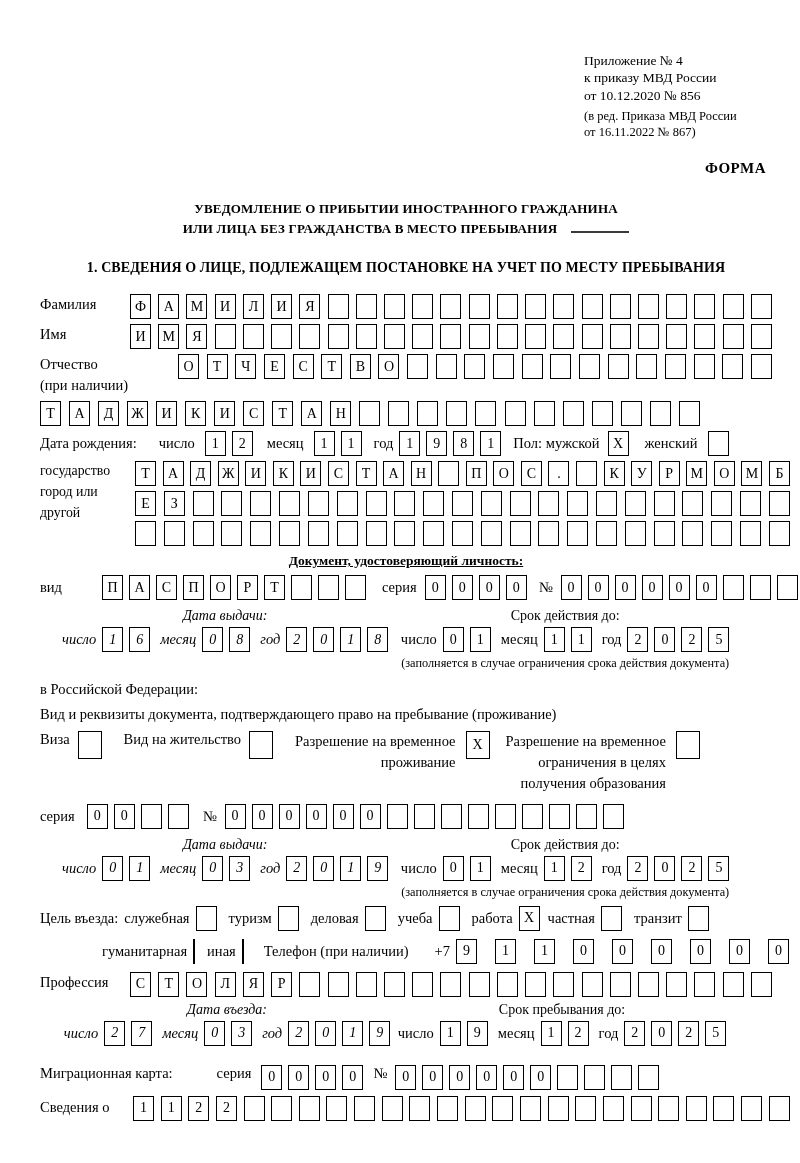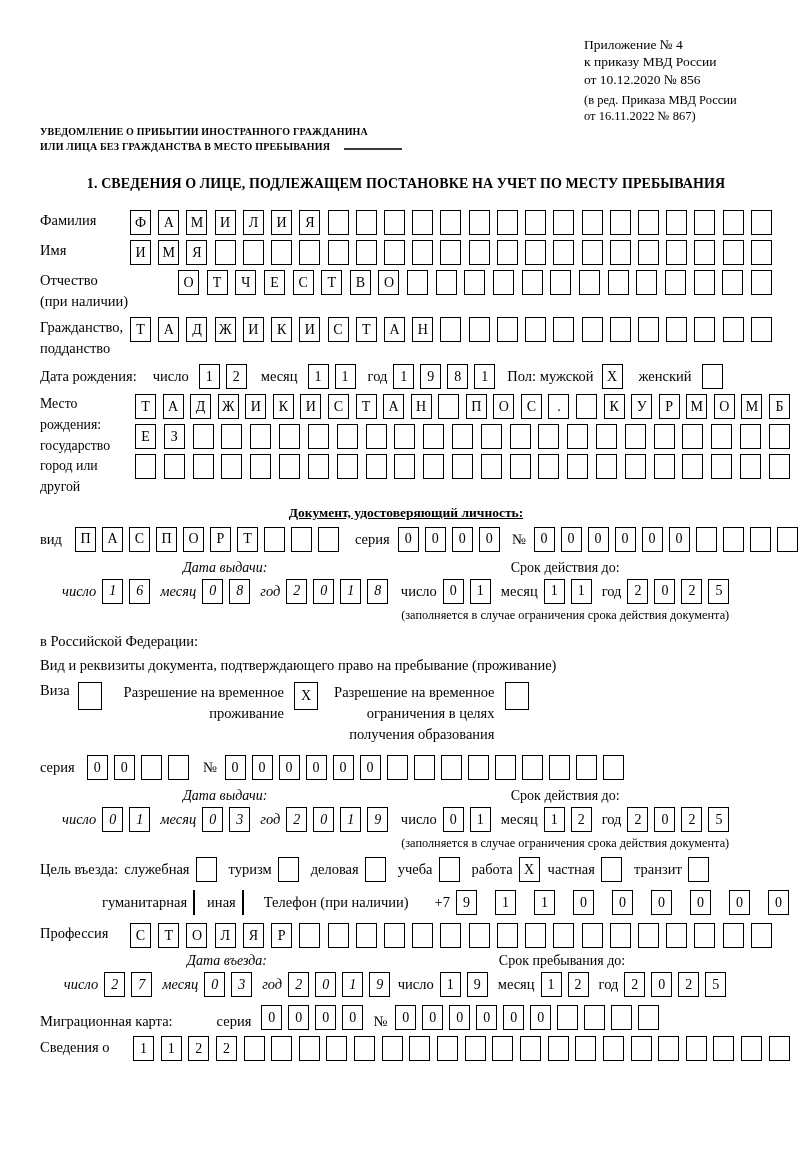--- a/index.html
+++ b/index.html
@@ -1,27 +1,27 @@
 <!DOCTYPE html>
 <html><head>
 <meta charset="utf-8">
 <style>
   html,body{margin:0;padding:0;background:#fff;}
   body{width:800px;height:1163px;overflow:hidden;color:#000;
        font-family:"Liberation Serif","DejaVu Serif",serif;font-size:14.5px;}
-  .page{box-sizing:border-box;width:800px;height:1163px;padding:36px 28px 0 40px;}
+  .page{box-sizing:border-box;width:800px;height:1163px;padding:52px 28px 0 40px;}
 
   
   .hdr-wrap{display:flex;justify-content:flex-end;}
   .hdr{width:188px;text-align:left;font-size:13.5px;line-height:1.28;}
   .hdr .sub{font-size:12.5px;margin-top:4px;line-height:1.3;}
   .forma{ text-align:right;font-weight:bold;font-size:15px;margin:20px 6px 0 0;letter-spacing:.5px;}
 
   
-  .title{ text-align:left;font-weight:bold;font-size:10px;line-height:1.5;margin-top:0;letter-spacing:.2px;}
+  .title{ text-align:center;font-weight:bold;font-size:13px;line-height:1.5;margin-top:22px;letter-spacing:.2px;}
   .t-underline{display:inline-block;width:58px;border-bottom:2.2px solid #3a3a3a;margin-left:14px;}
   .sect{ text-align:center;font-weight:bold;font-size:14px;margin:22px 0 18px 0;letter-spacing:.1px;}
 
   
   .row{display:flex;align-items:flex-start;margin-bottom:5px;}
   .lbl{white-space:nowrap;}
   .lblcol{flex:0 0 auto;line-height:1.45;}
   .box{box-sizing:border-box;width:21px;height:25px;border:1.5px solid #000;background:#fff;
        display:inline-flex;align-items:center;justify-content:center;
        font-size:14px;font-weight:400;}
@@ -67,20 +67,21 @@
     <div class="hdr">
       <div>Приложение № 4</div>
       <div>к приказу МВД России</div>
       <div>от 10.12.2020 № 856</div>
       <div class="sub">
         <div>(в ред. Приказа МВД России</div>
         <div>от 16.11.2022 № 867)</div>
       </div>
     </div>
   </div>
+  <div class="forma">ФОРМА</div>
 
   <div class="title">
     <div>УВЕДОМЛЕНИЕ О ПРИБЫТИИ ИНОСТРАННОГО ГРАЖДАНИНА</div>
     <div><span>ИЛИ ЛИЦА БЕЗ ГРАЖДАНСТВА В МЕСТО ПРЕБЫВАНИЯ</span><span class="t-underline"></span></div>
   </div>
 
   <div class="sect">1. СВЕДЕНИЯ О ЛИЦЕ, ПОДЛЕЖАЩЕМ ПОСТАНОВКЕ НА УЧЕТ ПО МЕСТУ ПРЕБЫВАНИЯ</div>
 
   <div class="row">
     <div class="lblcol" style="width:90px">Фамилия</div>
@@ -164,24 +165,20 @@
         <span class="box"></span>
         <span class="box"></span>
         <span class="box"></span>
         <span class="box"></span>
         <span class="box"></span>
         <span class="box"></span>
       </div>
   </div>
 
   <div class="row">
-    <div class="lblcol" style="width:90px">
-      <div>Гражданство,</div>
-      <div>подданство</div>
-    </div>
     <div class="cells fill w660">
         <span class="box">Т</span>
         <span class="box">А</span>
         <span class="box">Д</span>
         <span class="box">Ж</span>
         <span class="box">И</span>
         <span class="box">К</span>
         <span class="box">И</span>
         <span class="box">С</span>
         <span class="box">Т</span>
@@ -196,21 +193,21 @@
         <span class="box"></span>
         <span class="box"></span>
         <span class="box"></span>
         <span class="box"></span>
         <span class="box"></span>
         <span class="box"></span>
       </div>
   </div>
 
   <div class="row" style="align-items:center;margin-top:4px">
-    <span class="lbl" style="margin-right:16px">Дата рождения:</span>
+    <span class="lbl" style="margin-right:22px">Дата рождения:</span>
     <span class="lbl" style="margin-right:10px">число</span>
     <span class="cells">
         <span class="box">1</span>
         <span class="box">2</span>
       </span>
     <span class="lbl" style="margin:0 10px 0 14px">месяц</span>
     <span class="cells">
         <span class="box">1</span>
         <span class="box">1</span>
       </span>
@@ -222,21 +219,20 @@
         <span class="box">1</span>
       </span>
     <span class="lbl" style="margin:0 8px 0 12px">Пол: мужской</span>
     <span class="box">X</span>
     <span class="lbl" style="margin:0 10px 0 16px">женский</span>
     <span class="box"></span>
   </div>
 
   <div class="row" style="margin-top:4px">
     <div class="lblcol" style="width:95px;font-size:13.8px;line-height:1.5">
-      <div>Место рождения:</div>
       <div>государство</div>
       <div>город или другой</div>
     </div>
     <div class="stack">
       <div class="cells fill w655">
           <span class="box">Т</span>
           <span class="box">А</span>
           <span class="box">Д</span>
           <span class="box">Ж</span>
           <span class="box">И</span>
@@ -309,21 +305,21 @@
           <span class="box"></span>
           <span class="box"></span>
           <span class="box"></span>
         </div>
     </div>
   </div>
 
   <div class="docline">Документ, удостоверяющий личность:</div>
 
   <div class="row" style="align-items:center">
-    <span class="lbl" style="margin-right:13px">вид</span>
+    <span class="lbl" style="margin-right:40px">вид</span>
     <span class="cells">
         <span class="box">П</span>
         <span class="box">А</span>
         <span class="box">С</span>
         <span class="box">П</span>
         <span class="box">О</span>
         <span class="box">Р</span>
         <span class="box">Т</span>
         <span class="box"></span>
         <span class="box"></span>
@@ -400,20 +396,24 @@
   </div>
 
   <div class="intro">
     <div>в Российской Федерации:</div>
     <div>Вид и реквизиты документа, подтверждающего право на пребывание (проживание)</div>
   </div>
 
   <div class="optrow">
     <div class="opt">
       <span class="optlbl">Виза</span>
+      <span class="box" style="width:24px;height:28px;margin-right:22px"></span>
+    </div>
+    <div class="opt">
+      <span class="optlbl">Вид на жительство</span>
       <span class="box" style="width:24px;height:28px;margin-right:22px"></span>
     </div>
     <div class="opt">
       <div class="optlines">
         <div>Разрешение на временное</div>
         <div>проживание</div>
       </div>
       <span class="box" style="width:24px;height:28px;margin-right:16px">X</span>
     </div>
     <div class="opt">
@@ -609,21 +609,21 @@
         <span class="cells">
             <span class="box">2</span>
             <span class="box">0</span>
             <span class="box">2</span>
             <span class="box">5</span>
           </span>
       </div>
     </div>
   </div>
 
-  <div class="row" style="align-items:flex-end;margin-top:8px">
+  <div class="row" style="align-items:flex-start;margin-top:19px">
     <span class="lbl" style="margin-right:44px">Миграционная карта:</span>
     <span class="lbl" style="margin-right:10px">серия</span>
     <span class="cells">
         <span class="box">0</span>
         <span class="box">0</span>
         <span class="box">0</span>
         <span class="box">0</span>
       </span>
     <span class="lbl" style="margin:0 8px 0 10px">№</span>
     <span class="cells">

